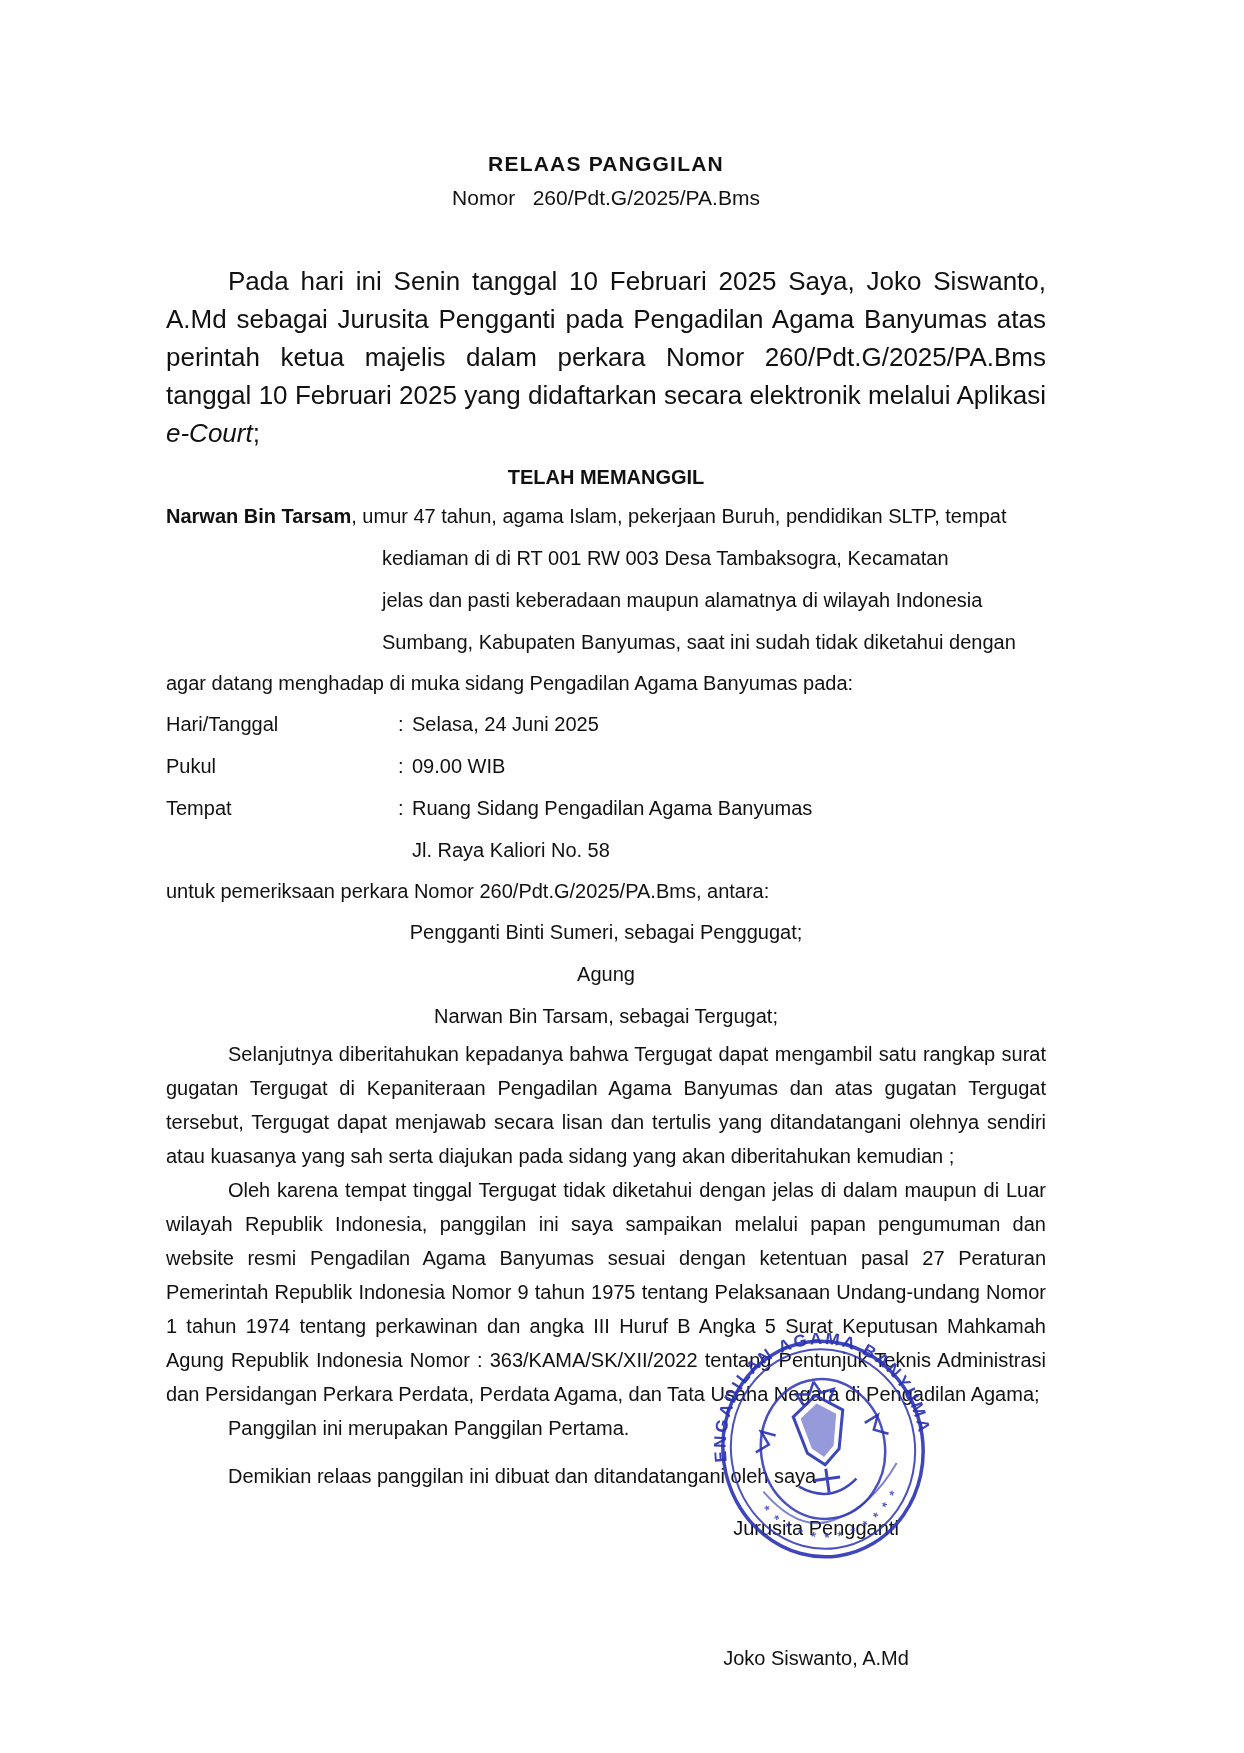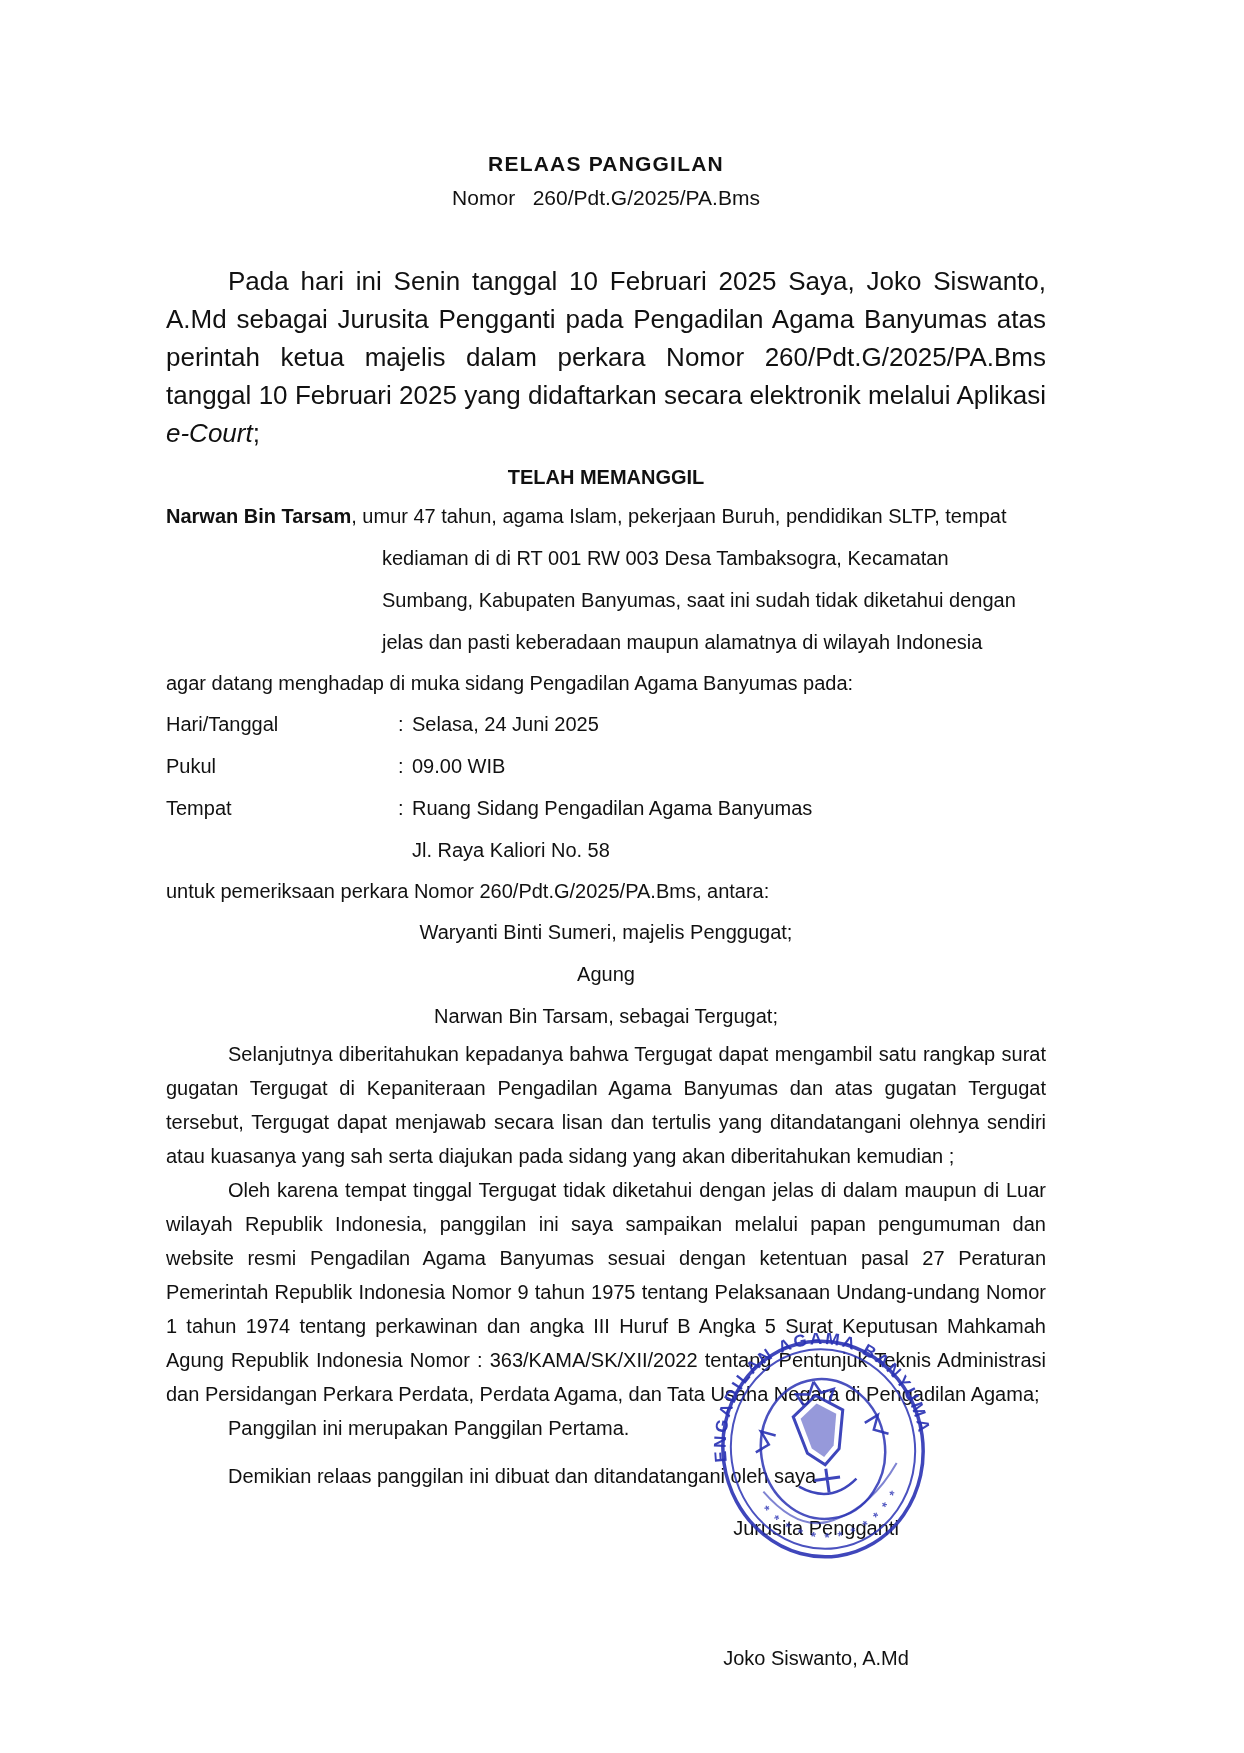--- a/index.html
+++ b/index.html
@@ -154,22 +154,22 @@
       &nbsp;&nbsp;<span>260/Pdt.G/2025/PA.Bms</span>
     </div>
 
     <p class="para para-indent"><span>Pada hari ini Senin tanggal 10 Februari 2025 Saya, Joko Siswanto, A.Md sebagai Jurusita Pengganti pada Pengadilan Agama Banyumas atas perintah ketua majelis dalam perkara Nomor  260/Pdt.G/2025/PA.Bms tanggal 10 Februari 2025 yang didaftarkan secara elektronik melalui Aplikasi </span><span class="ital">e-Court</span><span>;</span></p>
 
     <div class="center-head">TELAH MEMANGGIL</div>
 
     <p class="party-block"><span class="defendant-name">Narwan Bin Tarsam</span><span>, umur 47 tahun, agama Islam, pekerjaan Buruh, pendidikan SLTP, tempat</span></p>
 
     <div class="indented-lines">kediaman di di RT 001 RW 003 Desa Tambaksogra, Kecamatan</div>
+    <div class="indented-lines">jelas dan pasti keberadaan maupun alamatnya di wilayah Indonesia</div>
     <div class="indented-lines">Sumbang, Kabupaten Banyumas, saat ini sudah tidak diketahui dengan</div>
-    <div class="indented-lines">jelas dan pasti keberadaan maupun alamatnya di wilayah Indonesia</div>
 
     <p class="plain-line">agar datang menghadap di muka sidang Pengadilan Agama Banyumas pada:</p>
 
     <div class="detail-row">
       <div class="detail-label">Hari/Tanggal</div>
       <div class="detail-colon">:</div>
       <div class="detail-value">Selasa, 24 Juni 2025</div>
     </div>
 
     <div class="detail-row">
@@ -181,21 +181,21 @@
     <div class="detail-row">
       <div class="detail-label">Tempat</div>
       <div class="detail-colon">:</div>
       <div class="detail-value">Ruang Sidang Pengadilan Agama Banyumas</div>
     </div>
 
     <div class="detail-extra">Jl. Raya Kaliori No. 58</div>
 
     <p class="plain-line">untuk pemeriksaan perkara Nomor  260/Pdt.G/2025/PA.Bms, antara:</p>
 
-    <p class="centered-line">Waryanti Binti Sumeri, majelis Penggugat;</p>
+    <p class="centered-line">Pengganti Binti Sumeri, sebagai Penggugat;</p>
     <p class="centered-line">Agung</p>
     <p class="centered-line">Narwan Bin Tarsam, sebagai Tergugat;</p>
 
     <p class="body-para">Selanjutnya diberitahukan kepadanya bahwa Tergugat dapat mengambil satu rangkap surat gugatan Tergugat di Kepaniteraan Pengadilan Agama Banyumas dan atas gugatan Tergugat tersebut, Tergugat dapat menjawab secara lisan dan tertulis yang ditandatangani olehnya sendiri atau kuasanya yang sah serta diajukan pada sidang yang akan diberitahukan kemudian ;</p>
 
     <p class="body-para">Oleh karena tempat tinggal Tergugat tidak diketahui dengan jelas di dalam maupun di Luar wilayah Republik Indonesia, panggilan ini saya sampaikan melalui papan pengumuman dan website resmi Pengadilan Agama Banyumas sesuai dengan ketentuan pasal 27 Peraturan Pemerintah Republik Indonesia Nomor 9 tahun 1975 tentang Pelaksanaan Undang-undang Nomor 1 tahun 1974 tentang perkawinan dan angka III Huruf B Angka 5 Surat Keputusan Mahkamah Agung Republik Indonesia Nomor : 363/KAMA/SK/XII/2022 tentang Pentunjuk Teknis Administrasi dan Persidangan Perkara Perdata, Perdata Agama, dan Tata Usaha Negara di Pengadilan Agama;</p>
 
     <p class="closing-line">Panggilan ini merupakan Panggilan Pertama.</p>
 
     <p class="closing-line" style="margin-top:14px;">Demikian relaas panggilan ini dibuat dan ditandatangani oleh saya</p>

